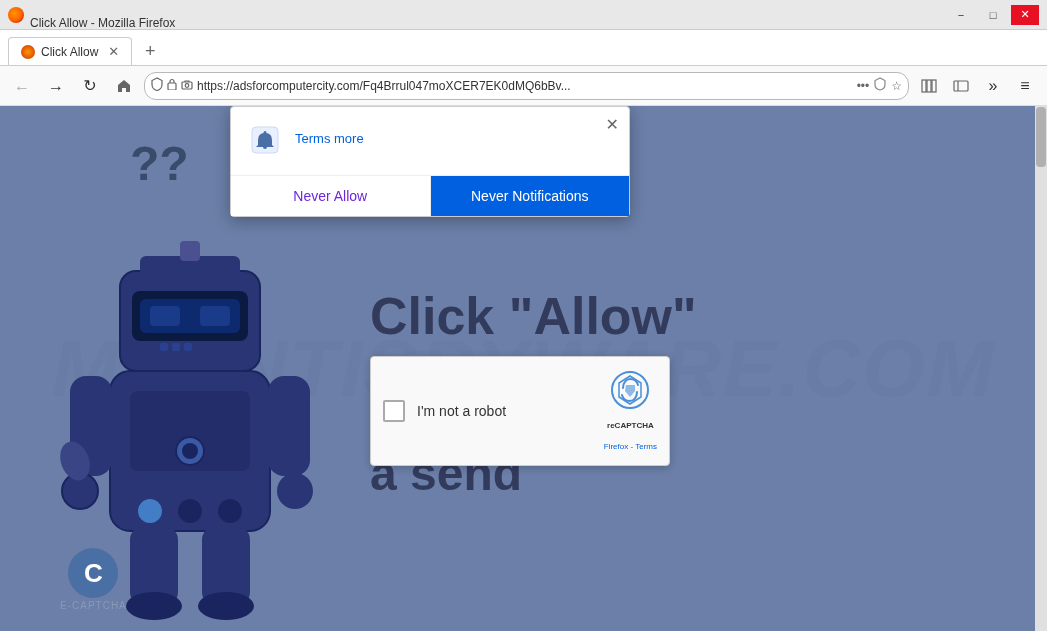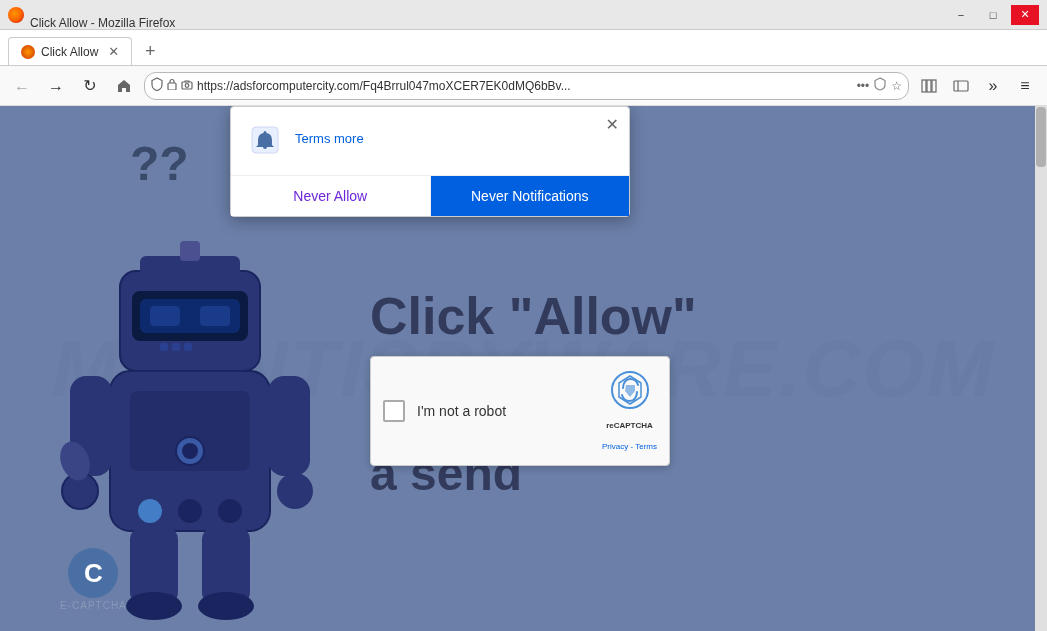--- a/index.html
+++ b/index.html
@@ -477,21 +477,21 @@
     <div class="recaptcha-right">
       <svg width="38" height="38" viewBox="0 0 38 38">
         <circle cx="19" cy="19" r="18" fill="none" stroke="#4a90d9" stroke-width="2"></circle>
         <path d="M19 5 L30 12 L30 26 L19 33 L8 26 L8 12 Z" fill="none" stroke="#4a90d9" stroke-width="1.5"></path>
         <path d="M15 14 L24 14 L24 20 L19 26 L14 20 Z" fill="#4a90d9" opacity="0.6"></path>
         <path d="M12 17 C12 12 15 8 19 8 C23 8 26 10 27 14" stroke="#4a90d9" stroke-width="2" fill="none" stroke-linecap="round"></path>
         <path d="M26 21 C26 26 23 30 19 30 C15 30 12 28 11 24" stroke="#4a90d9" stroke-width="2" fill="none" stroke-linecap="round"></path>
       </svg>
       <span class="recaptcha-brand">reCAPTCHA</span>
       <span class="recaptcha-links">
-        <span>Privacy</span>
+        <span>Firefox</span>
         <span> - </span>
         <span>Terms</span>
       </span>
     </div>
   </div>
 
   <div class="scrollbar">
     <div class="scrollbar-thumb"></div>
   </div>
 </div>

